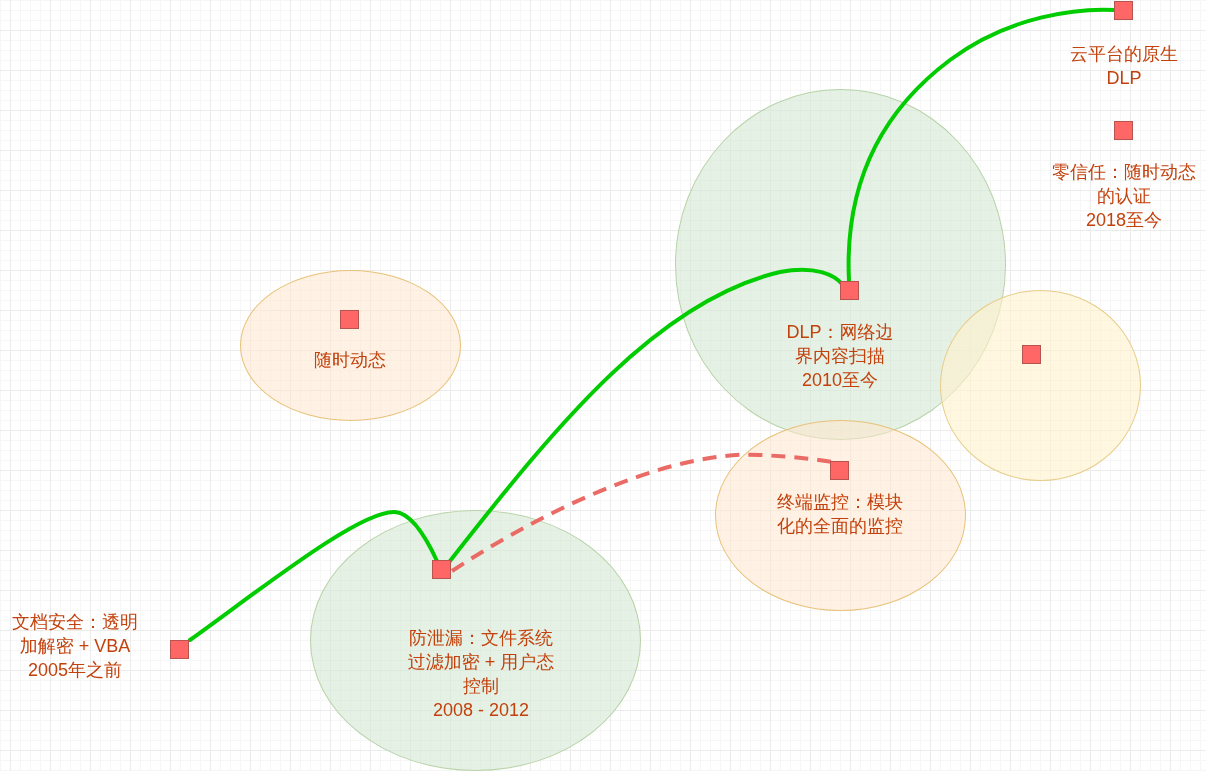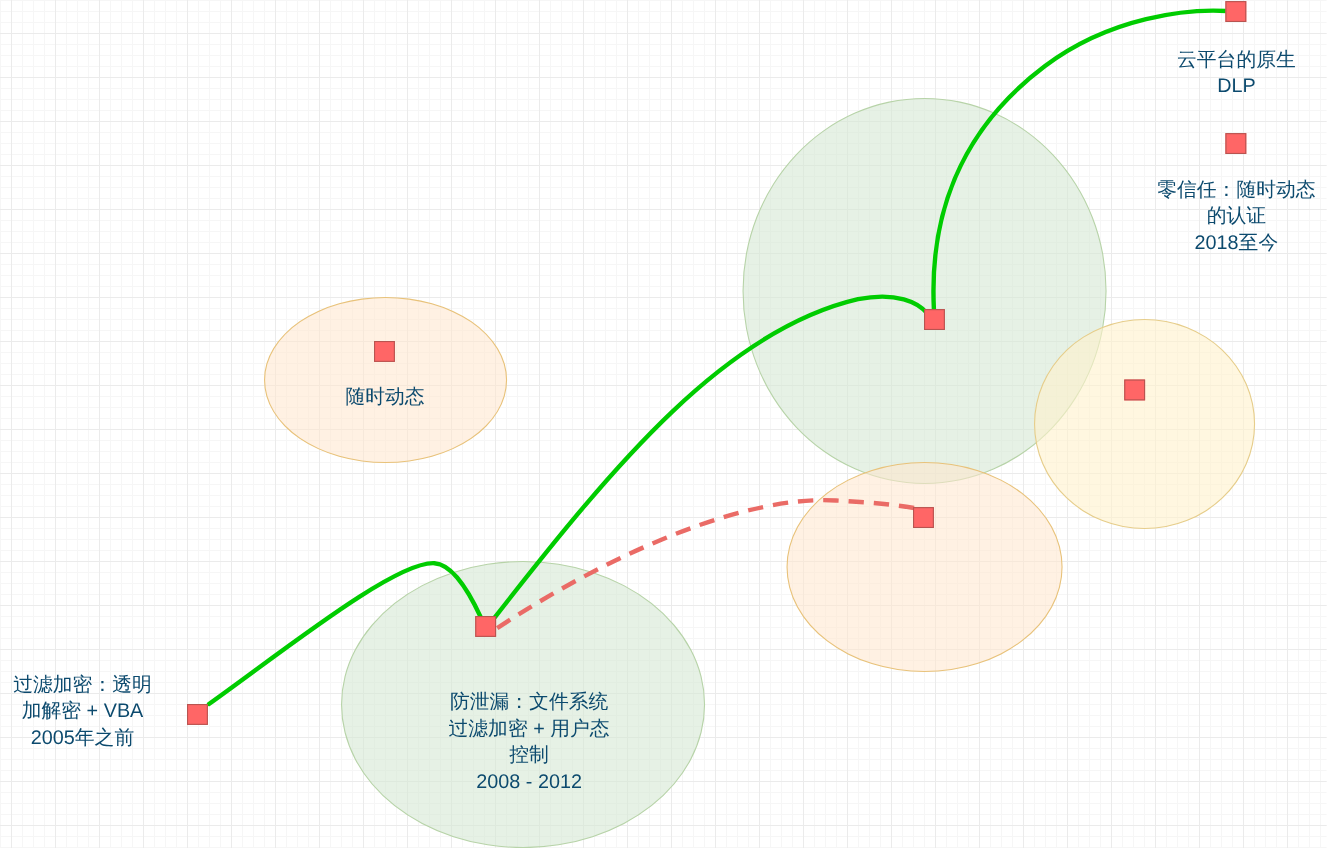--- a/index.html
+++ b/index.html
@@ -21,21 +21,21 @@
     .ellipse { position: absolute; border-radius: 50%; box-sizing: border-box; }
     .ellipse.green { background: rgba(213, 232, 212, 0.6); border: 1px solid #b7d3a8; }
     .ellipse.orange { background: rgba(255, 230, 204, 0.55); border: 1px solid #e8c27a; }
     .ellipse.yellow { background: rgba(255, 242, 204, 0.6); border: 1px solid #e6cd8a; }
     .node {
       position: absolute; width: 19px; height: 19px;
       background: #ff6666; border: 1px solid #b85450; box-sizing: border-box;
     }
     .label {
       position: absolute; text-align: center; font-size: 18px; line-height: 24px;
-      white-space: pre-line; color: #0c4a6e;
+      white-space: pre-line; color: #c2410c;
     }
   </style>
 </head>
 <body>
 
 <div class="canvas">
 
   <div class="ellipse orange" style="left:240px; top:270px; width:221px; height:151px;"></div>
   <div class="ellipse green" style="left:310px; top:510px; width:331px; height:261px;"></div>
   <div class="ellipse green" style="left:675px; top:89px; width:331px; height:351px;"></div>
@@ -51,26 +51,31 @@
 
   <div class="node" style="left:170px; top:640px;"></div>
   <div class="node" style="left:340px; top:310px;"></div>
   <div class="node" style="left:432px; top:560px;"></div>
   <div class="node" style="left:840px; top:281px;"></div>
   <div class="node" style="left:830px; top:461px;"></div>
   <div class="node" style="left:1022px; top:345px;"></div>
   <div class="node" style="left:1114px; top:1px;"></div>
   <div class="node" style="left:1114px; top:121px;"></div>
 
-  <div class="label" style="left:0px; top:610px; width:150px;">过滤加密：透明
+  <div class="label" style="left:0px; top:610px; width:150px;">文档安全：透明
 加解密 + VBA
 2005年之前</div>
   <div class="label" style="left:290px; top:348px; width:120px;">随时动态</div>
   <div class="label" style="left:381px; top:626px; width:200px;">防泄漏：文件系统
 过滤加密 + 用户态
 控制
 2008 - 2012</div>
+  <div class="label" style="left:760px; top:320px; width:160px;">DLP：网络边
+界内容扫描
+2010至今</div>
+  <div class="label" style="left:760px; top:490px; width:160px;">终端监控：模块
+化的全面的监控</div>
   <div class="label" style="left:1054px; top:42px; width:140px;">云平台的原生
 DLP</div>
   <div class="label" style="left:1034px; top:160px; width:180px;">零信任：随时动态
 的认证
 2018至今</div>
 </div>
 
 </body></html>

